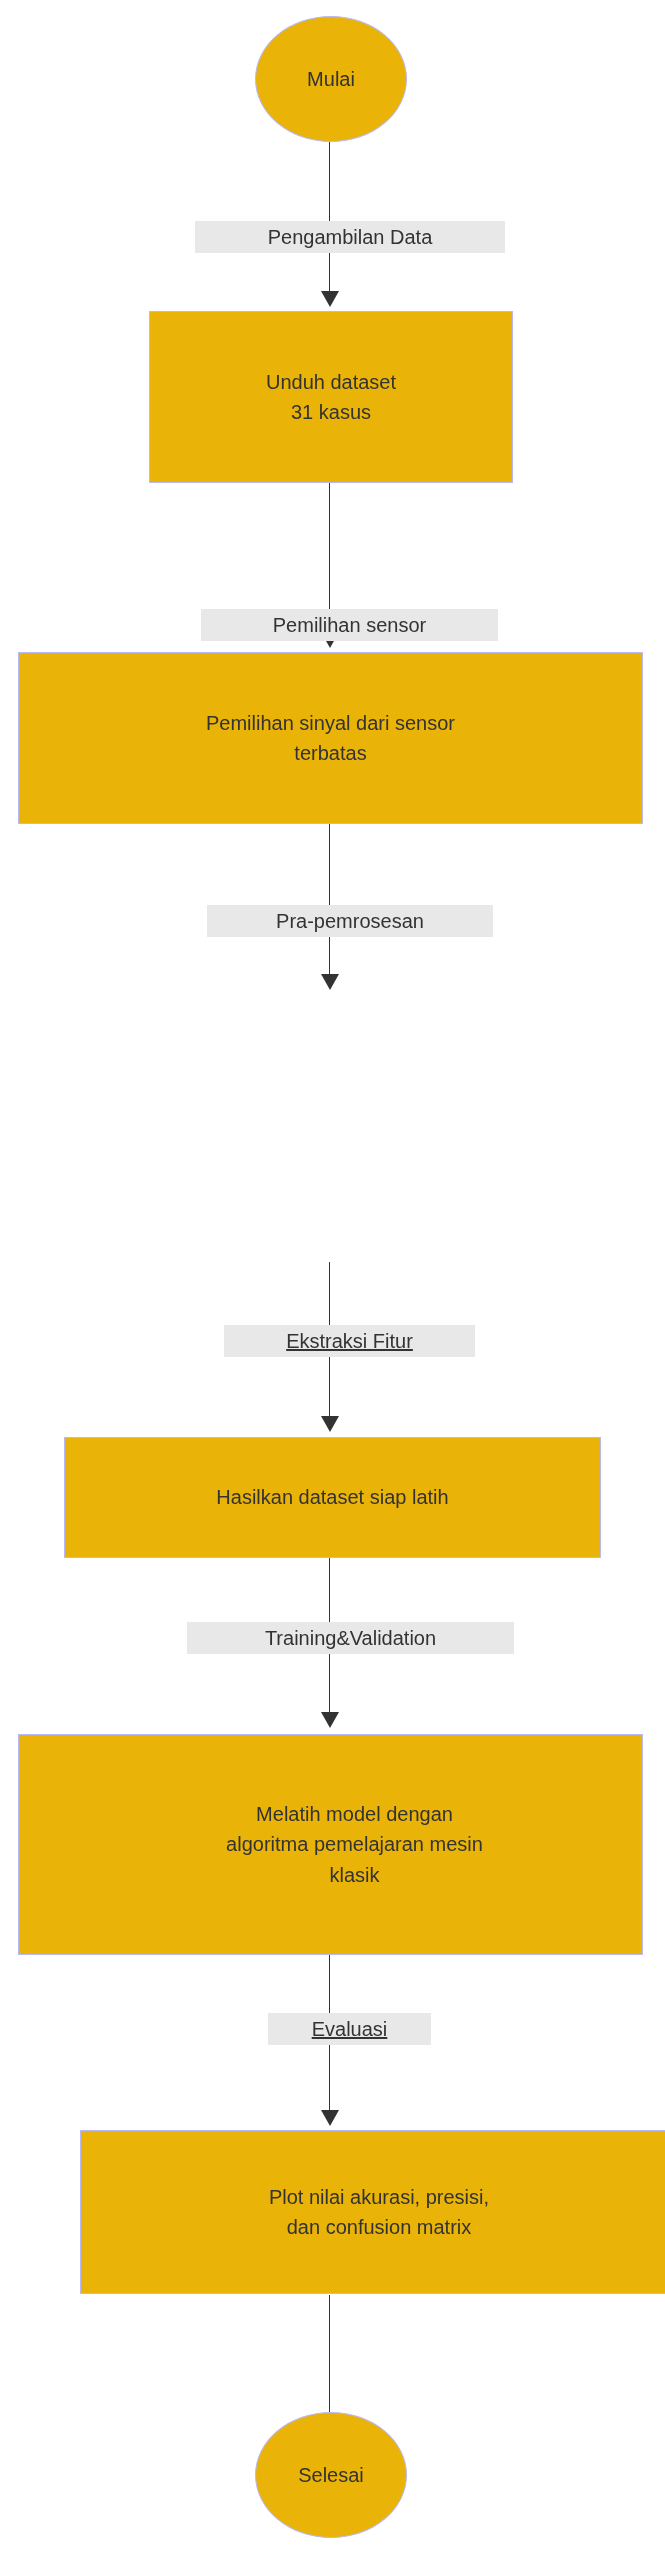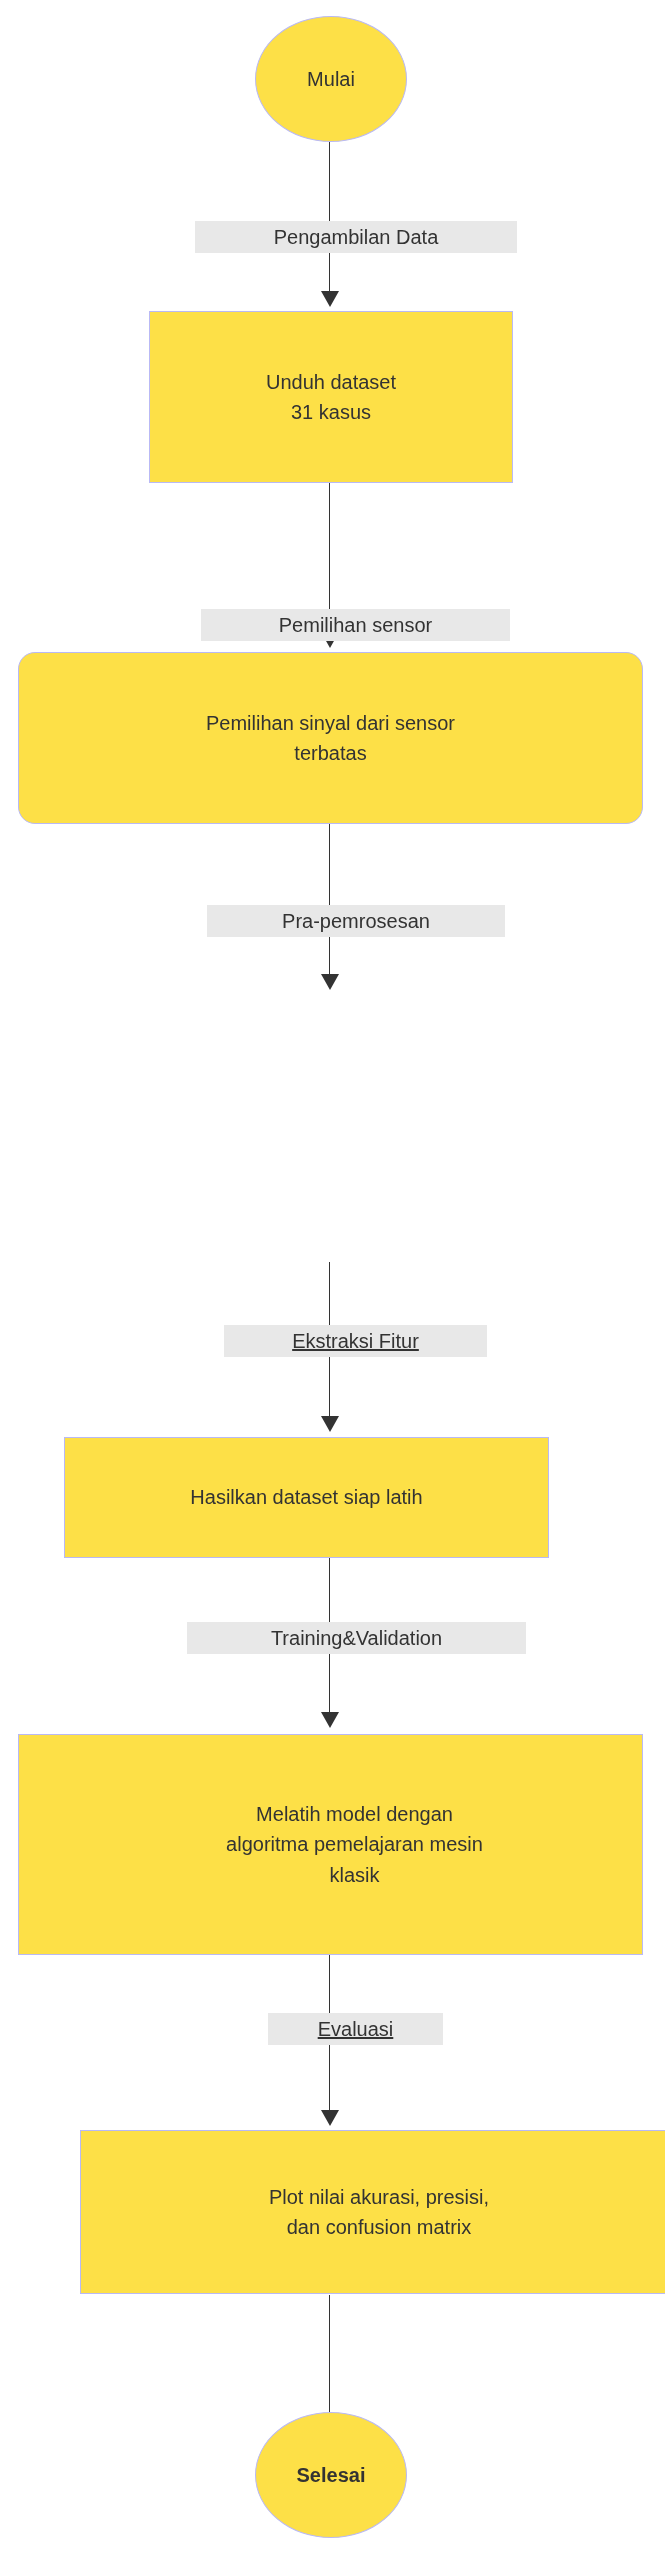--- a/index.html
+++ b/index.html
@@ -15,21 +15,21 @@
     position: relative;
     width: 666px;
     height: 2576px;
     background: #ffffff;
     overflow: hidden;
   }
   
   .node {
     position: absolute;
     box-sizing: border-box;
-    background: #fde047;
+    background: #eab308;
     border: 1.3px solid #b9b9f5;
     display: flex;
     flex-direction: column;
     align-items: center;
     justify-content: center;
     color: #333333;
     font-size: 20px;
     line-height: 1.52;
     text-align: left;
     white-space: nowrap;
@@ -57,21 +57,21 @@
     border-top: 16px solid #333333;
     z-index: 2;
   }
   
   .edge-label {
     position: absolute;
     background: #e8e8e8;
     color: #333333;
     font-size: 20px;
     line-height: 1.2;
-    padding: 4px 23px;
+    padding: 4px 17px;
     white-space: nowrap;
     text-align: center;
     z-index: 4;
   }
 </style>
 </head>
 <body>
 
 <div id="flow-root">
 
@@ -85,35 +85,35 @@
 
   <div class="node" style="left:149px; top:311px; width:364px; height:172px;">
     <span class="line">Unduh dataset</span>
     <span class="line">31 kasus</span>
   </div>
 
   <div class="conn" style="left:329px; top:482px; height:151px;"></div>
   <div class="arrowhead" style="left:321px; top:632px;"></div>
   <div class="edge-label" style="left:201px; top:563px; width:263px;margin-top:46px;">Pemilihan sensor</div>
 
-  <div class="node" style="left:18px; top:652px; width:625px; height:172px;border-radius:17px;">
+  <div class="node" style="left:18px; top:652px; width:625px; height:172px;">
     <span class="line">Pemilihan sinyal dari sensor</span>
     <span class="line">terbatas</span>
   </div>
 
   <div class="conn" style="left:329px; top:824px; height:151px;"></div>
   <div class="arrowhead" style="left:321px; top:974px;"></div>
   <div class="edge-label" style="left:207px; top:905px; width:252px;">Pra-pemrosesan</div>
 
 
   <div class="conn" style="left:329px; top:1262px; height:156px;"></div>
   <div class="arrowhead" style="left:321px; top:1416px;"></div>
   <div class="edge-label" style="left:224px; top:1388px; width:217px; top:1325px;text-decoration:underline;">Ekstraksi Fitur</div>
 
-  <div class="node" style="left:64px; top:1437px; width:485px; height:121px;">
+  <div class="node" style="left:64px; top:1437px; width:537px; height:121px;">
     <span class="line">Hasilkan dataset siap latih</span>
   </div>
 
   <div class="conn" style="left:329px; top:1558px; height:156px;"></div>
   <div class="arrowhead" style="left:321px; top:1712px;"></div>
   <div class="edge-label" style="left:187px; top:1622px; width:293px;">Training&amp;Validation</div>
 
   <div class="node" style="left:18px; top:1734px; width:625px; height:221px;padding-left:48px;">
     <span class="line">Melatih model dengan</span>
     <span class="line">algoritma pemelajaran mesin</span>
@@ -125,18 +125,18 @@
   <div class="edge-label" style="left:268px; top:2013px; width:129px;text-decoration:underline;">Evaluasi</div>
 
   <div class="node" style="left:80px; top:2130px; width:598px; height:164px;">
     <span class="line">Plot nilai akurasi, presisi,</span>
     <span class="line">dan confusion matrix</span>
   </div>
 
   <div class="conn" style="left:329px; top:2295px; height:134px;"></div>
   <div class="arrowhead" style="left:321px; top:2428px;"></div>
 
-  <div class="node terminator" style="left:255px; top:2412px; width:152px; height:126px;font-weight:bold;">
+  <div class="node terminator" style="left:255px; top:2412px; width:152px; height:126px;">
     <span class="line">Selesai</span>
   </div>
 
 </div>
 
 
 </body></html>

